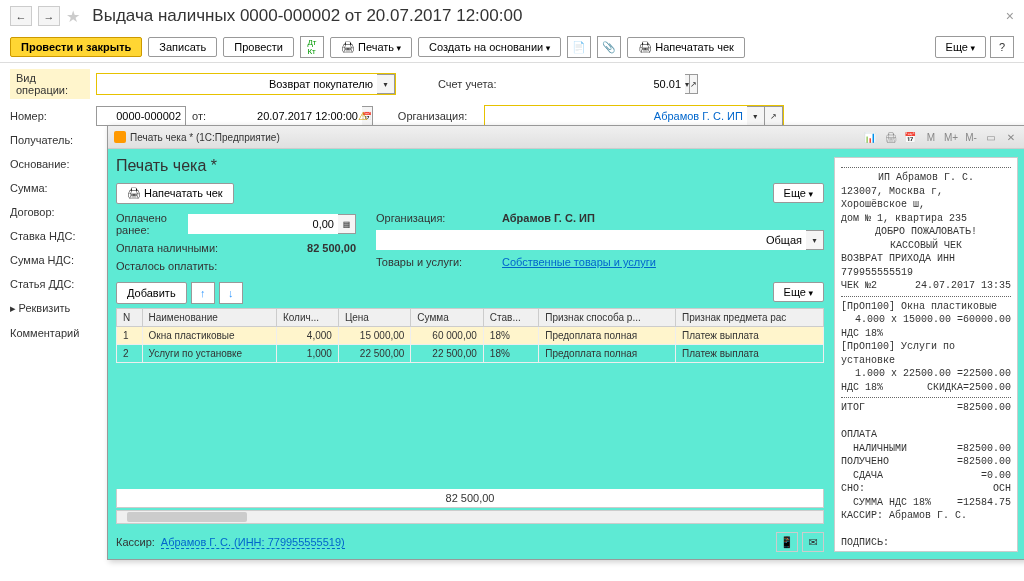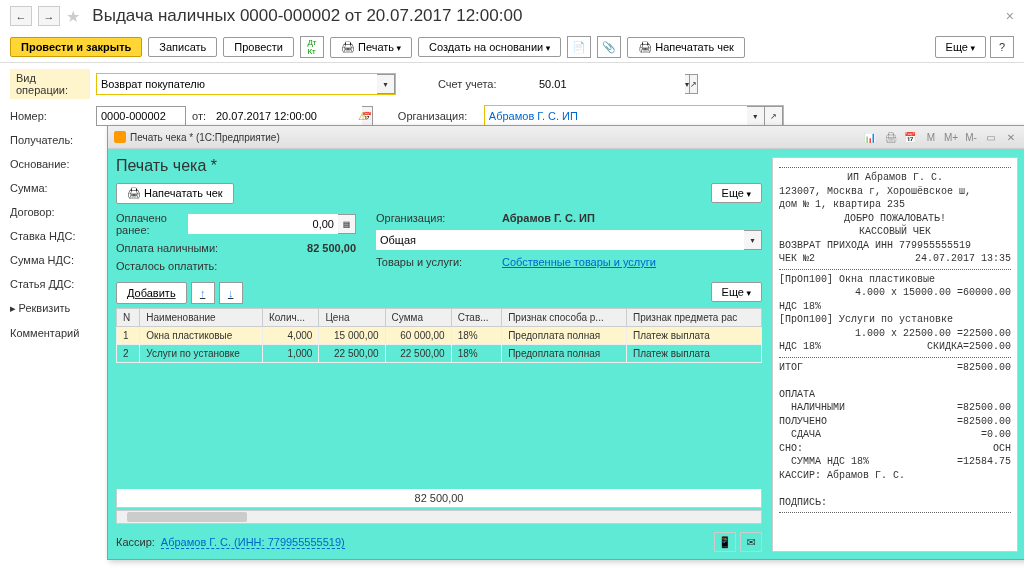--- a/index.html
+++ b/index.html
@@ -12,44 +12,44 @@
 .toolbar { display: flex; align-items: center; padding: 4px 10px; gap: 6px; border-bottom: 1px solid #ddd; }
 .btn { border: 1px solid #999; background: #fff; padding: 3px 10px; cursor: pointer; font-size: 11px; border-radius: 2px; }
 .btn-yellow { background: #ffd633; border-color: #cc9900; font-weight: bold; }
 .btn-drop::after { content: " ▾"; font-size: 9px; }
 .icon-btn { border: 1px solid #999; background: #fff; width: 24px; height: 22px; display: flex; align-items: center; justify-content: center; cursor: pointer; }
 .right-group { margin-left: auto; display: flex; gap: 4px; }
 .form-area { padding: 6px 10px; }
 .form-row { display: flex; align-items: center; margin-bottom: 6px; gap: 6px; }
 .label { width: 80px; color: #333; }
 .label-yellow { background: #fff5cc; padding: 3px 6px; }
-.input { border: 1px solid #999; padding: 2px 4px; height: 20px; font-size: 11px; }
+.input { border: 1px solid #999; padding: 2px 4px; height: 20px; font-size: 11px; text-align: right; }
 .input-drop { display: flex; }
 .input-drop .drop { width: 18px; border: 1px solid #999; border-left: none; background: #f5f5f5; display: flex; align-items: center; justify-content: center; cursor: pointer; font-size: 8px; }
 .input-yellow-border { border: 1px solid #e6c200; }
 .sidebar-items { position: absolute; left: 10px; top: 128px; width: 90px; }
 .sidebar-items div { padding: 6px 0; color: #333; }
 .link-green { color: #009966; cursor: pointer; }
 .link-green::before { content: "▸ "; }
 .dialog { position: absolute; left: 96px; top: 125px; width: 920px; height: 435px; border: 1px solid #999; background: #5eead4; box-shadow: 2px 2px 6px rgba(0,0,0,0.2); margin-left: 11px; }
 .dialog-title { background: linear-gradient(#f0f0f0,#e0e0e0); padding: 3px 6px; display: flex; align-items: center; gap: 4px; border-bottom: 1px solid #ccc; font-size: 10px; }
 .dlg-icon { width: 12px; height: 12px; background: #ff9900; border-radius: 2px; }
 .dlg-right { margin-left: auto; display: flex; gap: 2px; }
 .dlg-tool { width: 18px; height: 16px; display: flex; align-items: center; justify-content: center; color: #888; cursor: pointer; font-size: 10px; }
 .dialog-body { padding: 8px; display: flex; gap: 10px; height: calc(100% - 22px); }
 .dlg-left { flex: 1; display: flex; flex-direction: column; }
-.dlg-right-panel { width: 246px; border: 1px solid #ccc; padding: 6px; font-family: 'Courier New', monospace; font-size: 10px; line-height: 1.35; overflow: auto; background: #fff; position: relative; }
+.dlg-right-panel { width: 184px; border: 1px solid #ccc; padding: 6px; font-family: 'Courier New', monospace; font-size: 10px; line-height: 1.35; overflow: auto; background: #fff; position: relative; }
 .dlg-header { font-size: 16px; margin-bottom: 8px; }
 .dlg-toolbar { display: flex; gap: 6px; margin-bottom: 8px; }
 .dlg-form-row { display: flex; align-items: center; margin-bottom: 6px; gap: 6px; }
 .dlg-label { width: 110px; }
 .dlg-label2 { width: 120px; }
 .blue-link { color: #0066cc; text-decoration: underline; cursor: pointer; text-align: center; }
 .dashed-link { color: #0066cc; border-bottom: 1px dashed #0066cc; cursor: pointer; }
-.table-toolbar { display: flex; gap: 4px; margin: 4px 0; text-decoration: underline; }
+.table-toolbar { display: flex; gap: 4px; margin: 4px 0; }
 .tbl { border: 1px solid #ccc; width: 100%; border-collapse: collapse; }
 .tbl th { background: #f0f0f0; border: 1px solid #ccc; padding: 3px 6px; text-align: left; font-weight: normal; font-size: 10px; }
 .tbl td { border: 1px solid #eee; padding: 3px 6px; font-size: 10px; }
 .tbl tr.sel td { background: #fff5cc; }
 .tbl-footer { border: 1px solid #ccc; border-top: none; padding: 3px 6px; text-align: center; background: #fff; }
 .bottom-row { display: flex; align-items: center; gap: 6px; margin-top: auto; padding-top: 8px; }
 .small-icon { width: 22px; height: 20px; border: 1px solid #ccc; display: flex; align-items: center; justify-content: center; }
 .num-right { text-align: right; }
 .receipt-right { text-align: right; }
 .receipt-line { display: flex; justify-content: space-between; }

